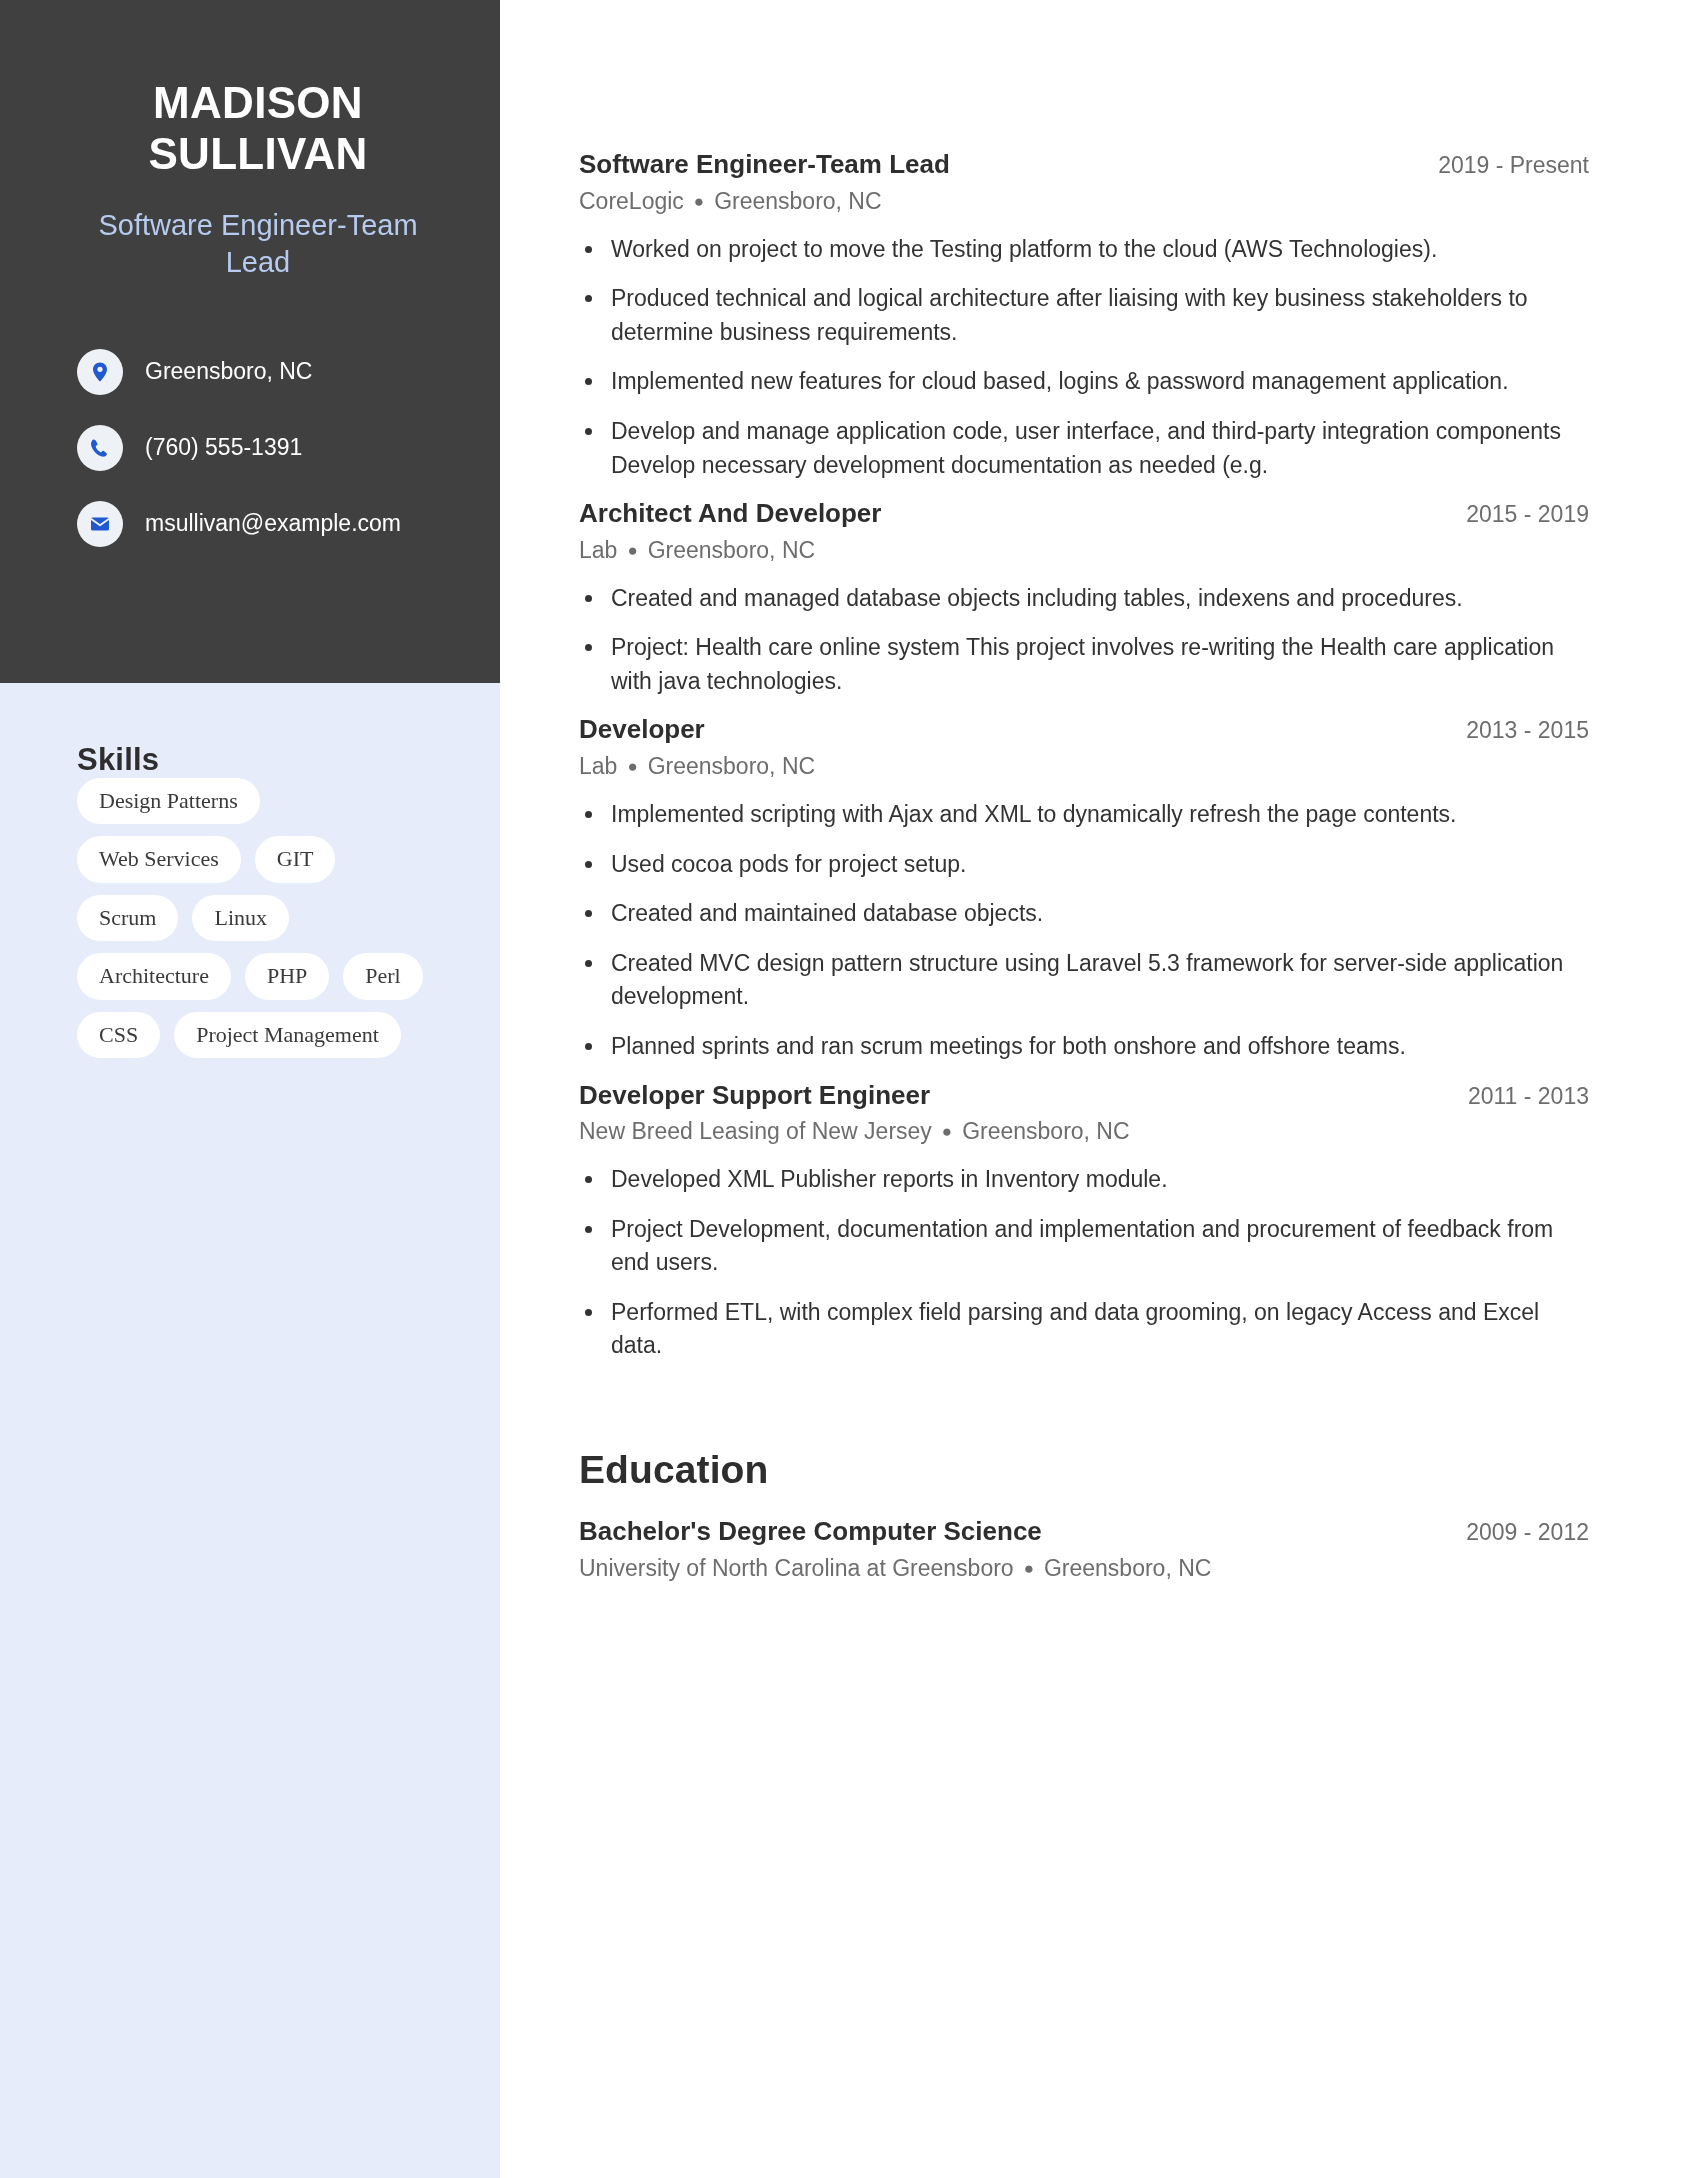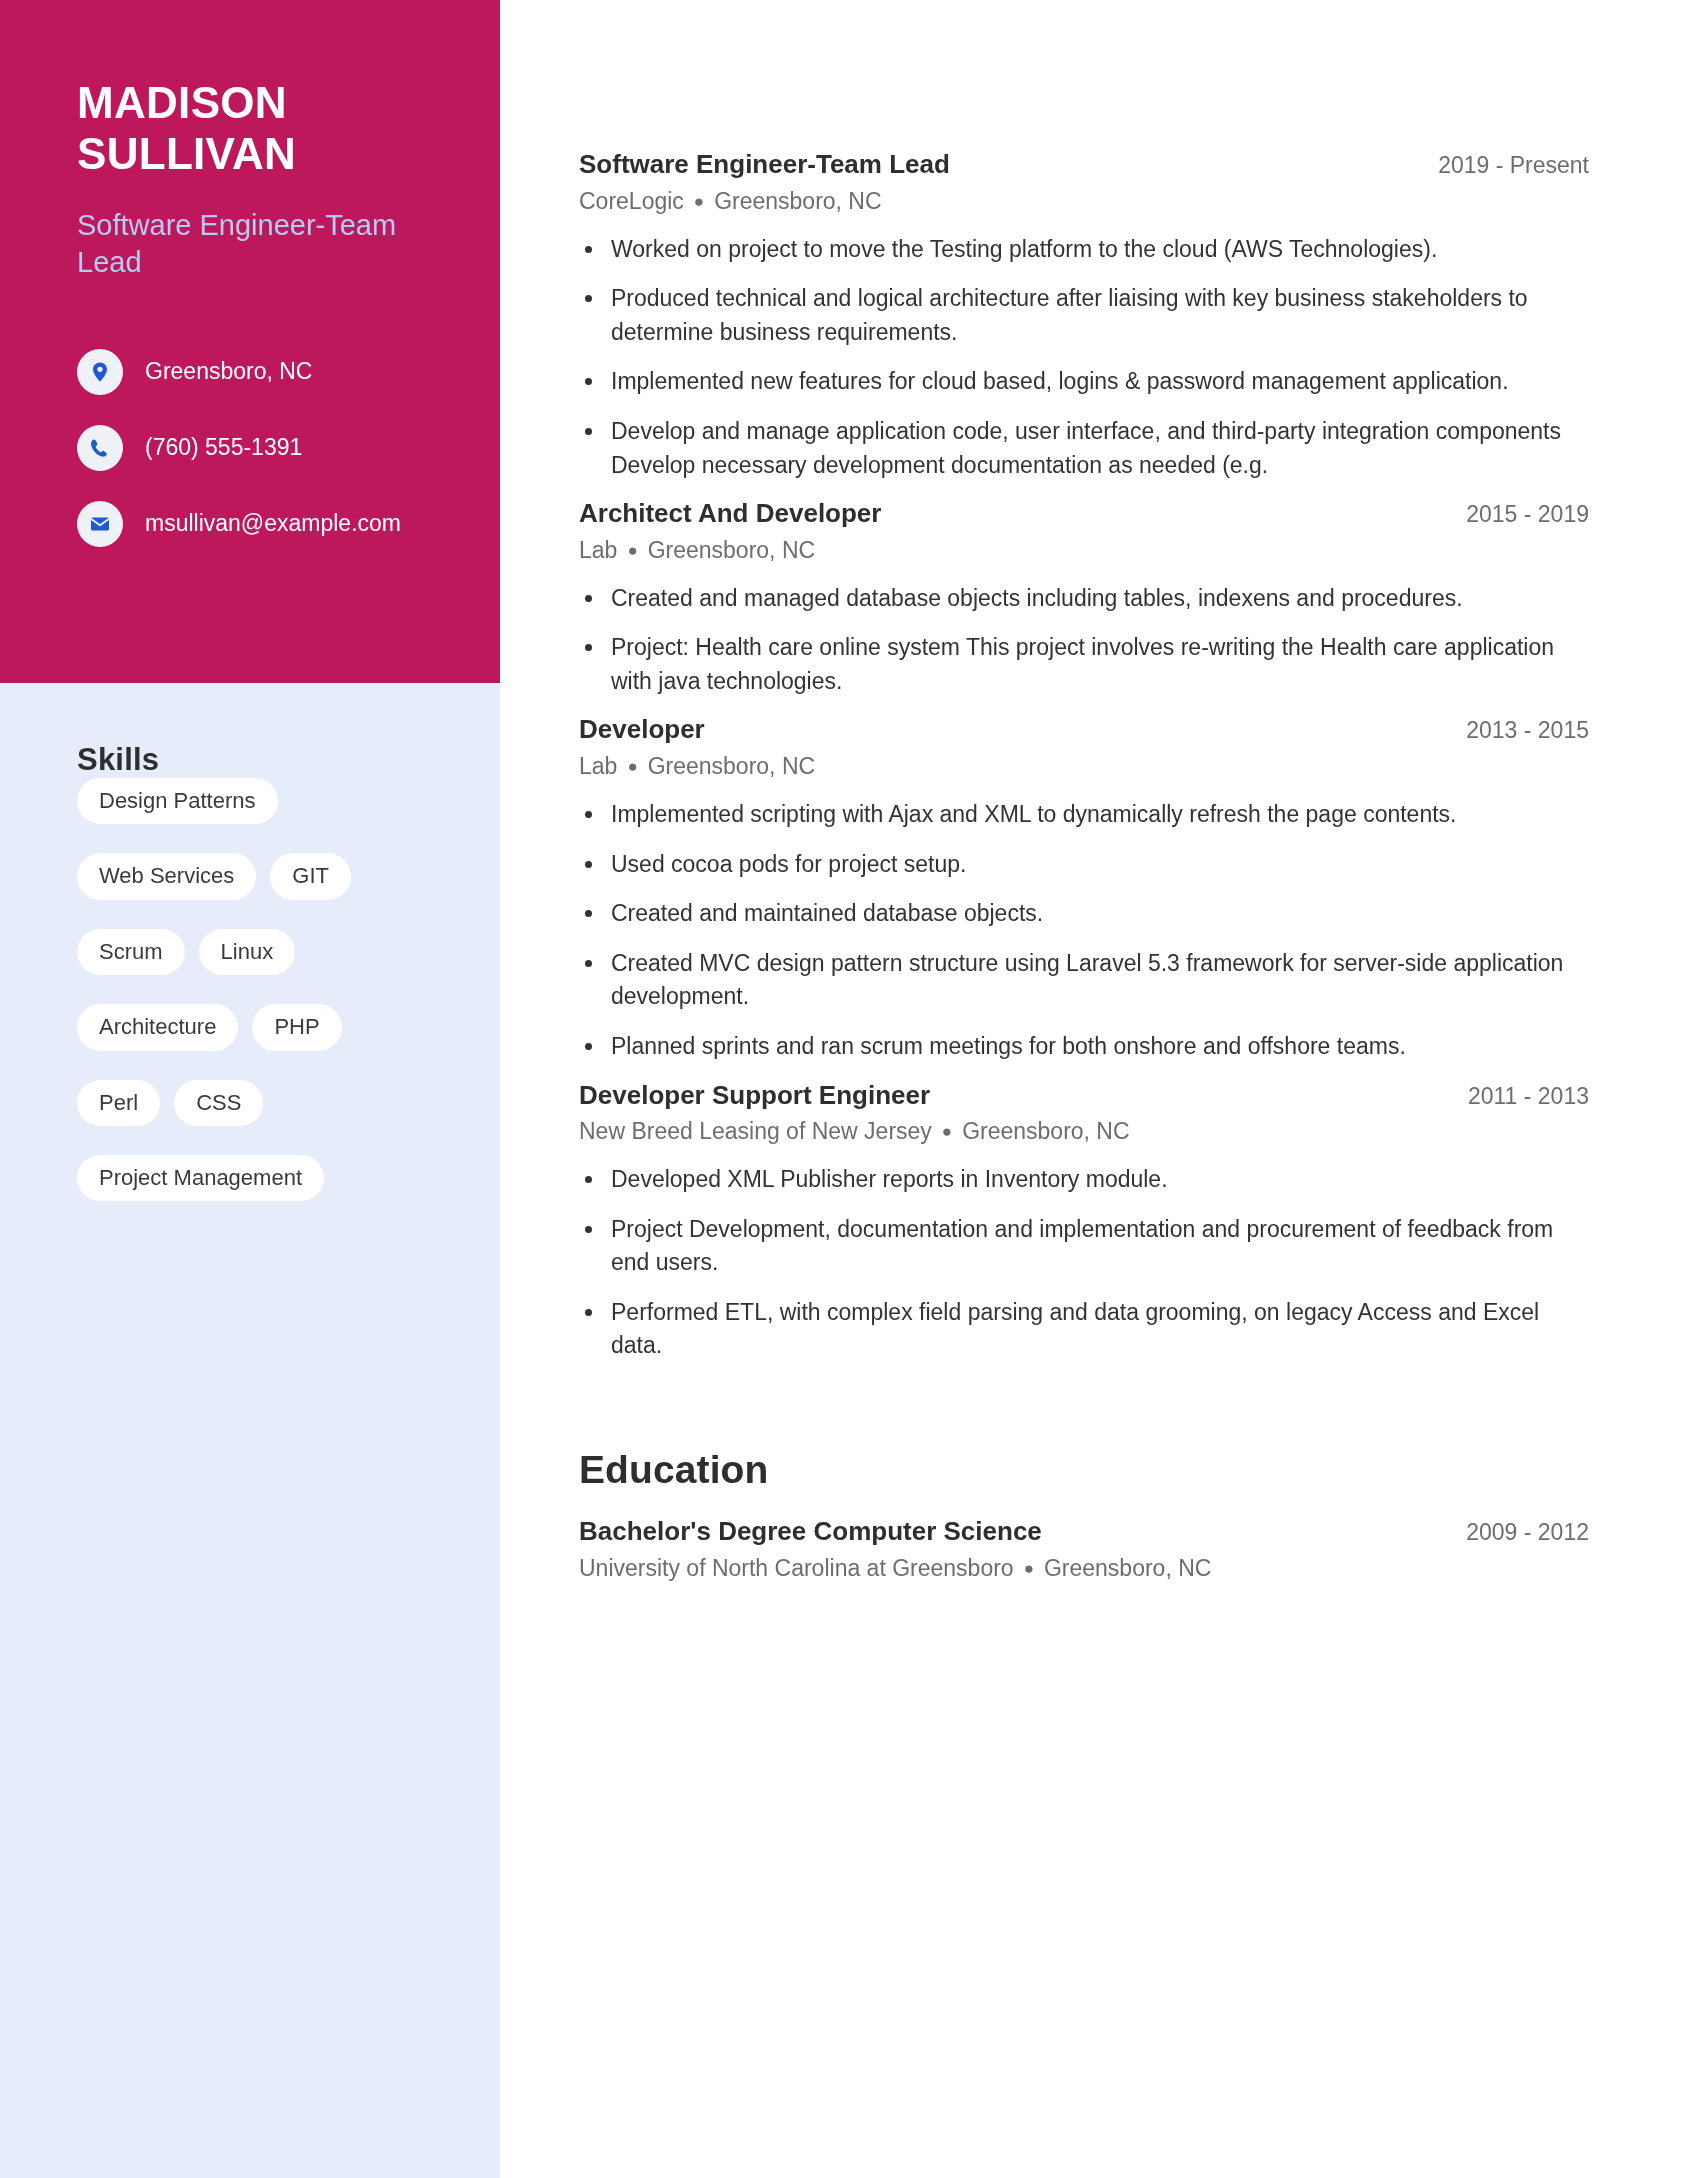--- a/index.html
+++ b/index.html
@@ -28,22 +28,23 @@
     top: 0;
     width: 500px;
     height: 2178px;
     background: #e6ecf9;
   }
 
   .sidebar-header {
     position: relative;
     width: 500px;
     height: 683px;
-    background: #be185d;
+    background: #404040;
     padding: 77px 61px 0 77px;
+    text-align: center;
   }
 
   .name-block {
     margin-bottom: 0;
   }
 
   .name {
     color: #ffffff;
     font-size: 44px;
     font-weight: bold;
@@ -99,22 +100,23 @@
   .skills-title {
     color: #2e2e2e;
     font-size: 31px;
     font-weight: bold;
     letter-spacing: 0.2px;
   }
 
   .skills-tags {
     display: flex;
     flex-wrap: wrap;
-    gap: 29px 14px;
+    gap: 12px 14px;
     max-width: 356px;
+    font-family: Liberation Serif, serif;
   }
 
   .skill-tag {
     background: #ffffff;
     border-radius: 40px;
     padding: 10px 22px;
     font-size: 22px;
     color: #3a3a3a;
     line-height: 1.2;
     white-space: nowrap;

